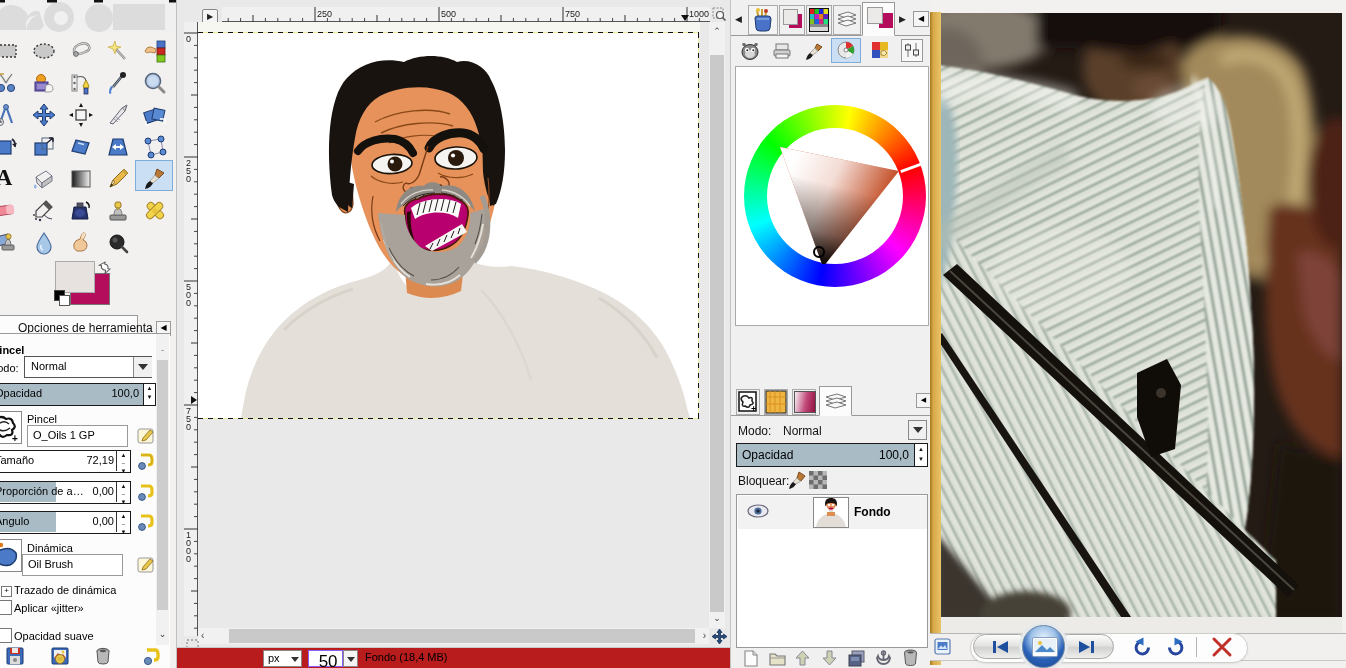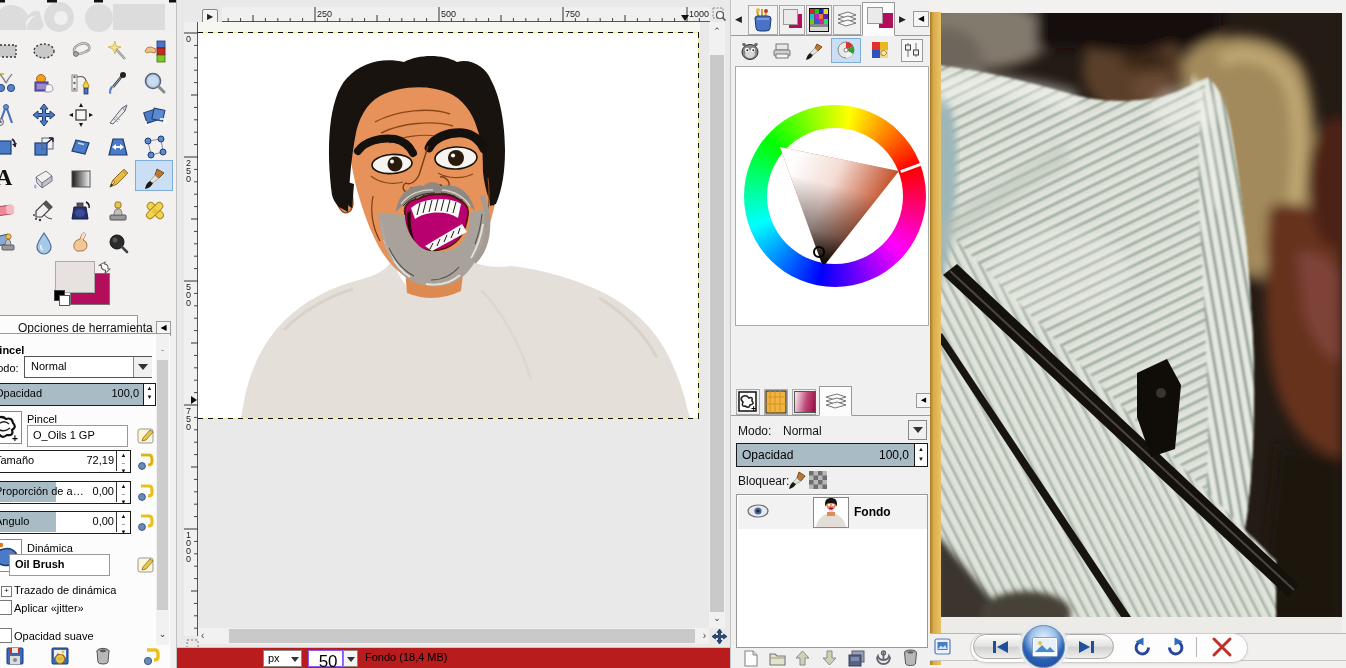--- a/index.html
+++ b/index.html
@@ -305,21 +305,21 @@
       </svg>
 
     <svg class="abs" style="left:-12px;top:205px" width="34" height="33">
         <rect x="0.5" y="0.5" width="33" height="32" fill="#fff" stroke="#888"></rect>
         <circle cx="7" cy="8" r="3" fill="#e07818"></circle>
         <circle cx="13" cy="6" r="2.2" fill="#e07818"></circle>
         <circle cx="6" cy="14" r="2.2" fill="#e07818"></circle>
         <path d="M10,12 Q22,6 28,14 Q30,22 22,26 Q12,28 9,22 Q7,16 10,12" fill="#4a7ac8" stroke="#1e3c6e" stroke-width="1.5"></path>
       </svg>
     <div class="abs" style="left:27px;top:208px;">Dinámica</div>
-    <div class="abs" style="left:9px;top:220px;width:101px;height:22px;background:#fff;border:1px solid #999;box-sizing:border-box;font-weight:bold;">
+    <div class="abs" style="left:22px;top:220px;width:101px;height:22px;background:#fff;border:1px solid #999;box-sizing:border-box;">
         <div class="abs" style="left:5px;top:3px;">Oil Brush</div>
       </div>
     <svg class="abs" style="left:137px;top:221px" width="20" height="20">
         <rect x="1" y="3" width="15" height="14" rx="2" fill="#fdf6d8" stroke="#999" stroke-width="1"></rect>
         <path d="M6,12 L13,4 L16,6 L9,14 L5,15 Z" fill="#e8c84a" stroke="#8a6a20" stroke-width=".8"></path>
       </svg>
     <div class="abs" style="left:1px;top:252px;width:9px;height:9px;border:1px solid #777;background:#fff;font-size:8px;line-height:8px;text-align:center;">+</div>
     <div class="abs" style="left:14px;top:250px;">Trazado de dinámica</div>
     <div class="abs" style="left:-3px;top:266px;width:13px;height:13px;border:1px solid #777;background:#fff;"></div>
     <div class="abs" style="left:14px;top:268px;">Aplicar «jitter»</div>

